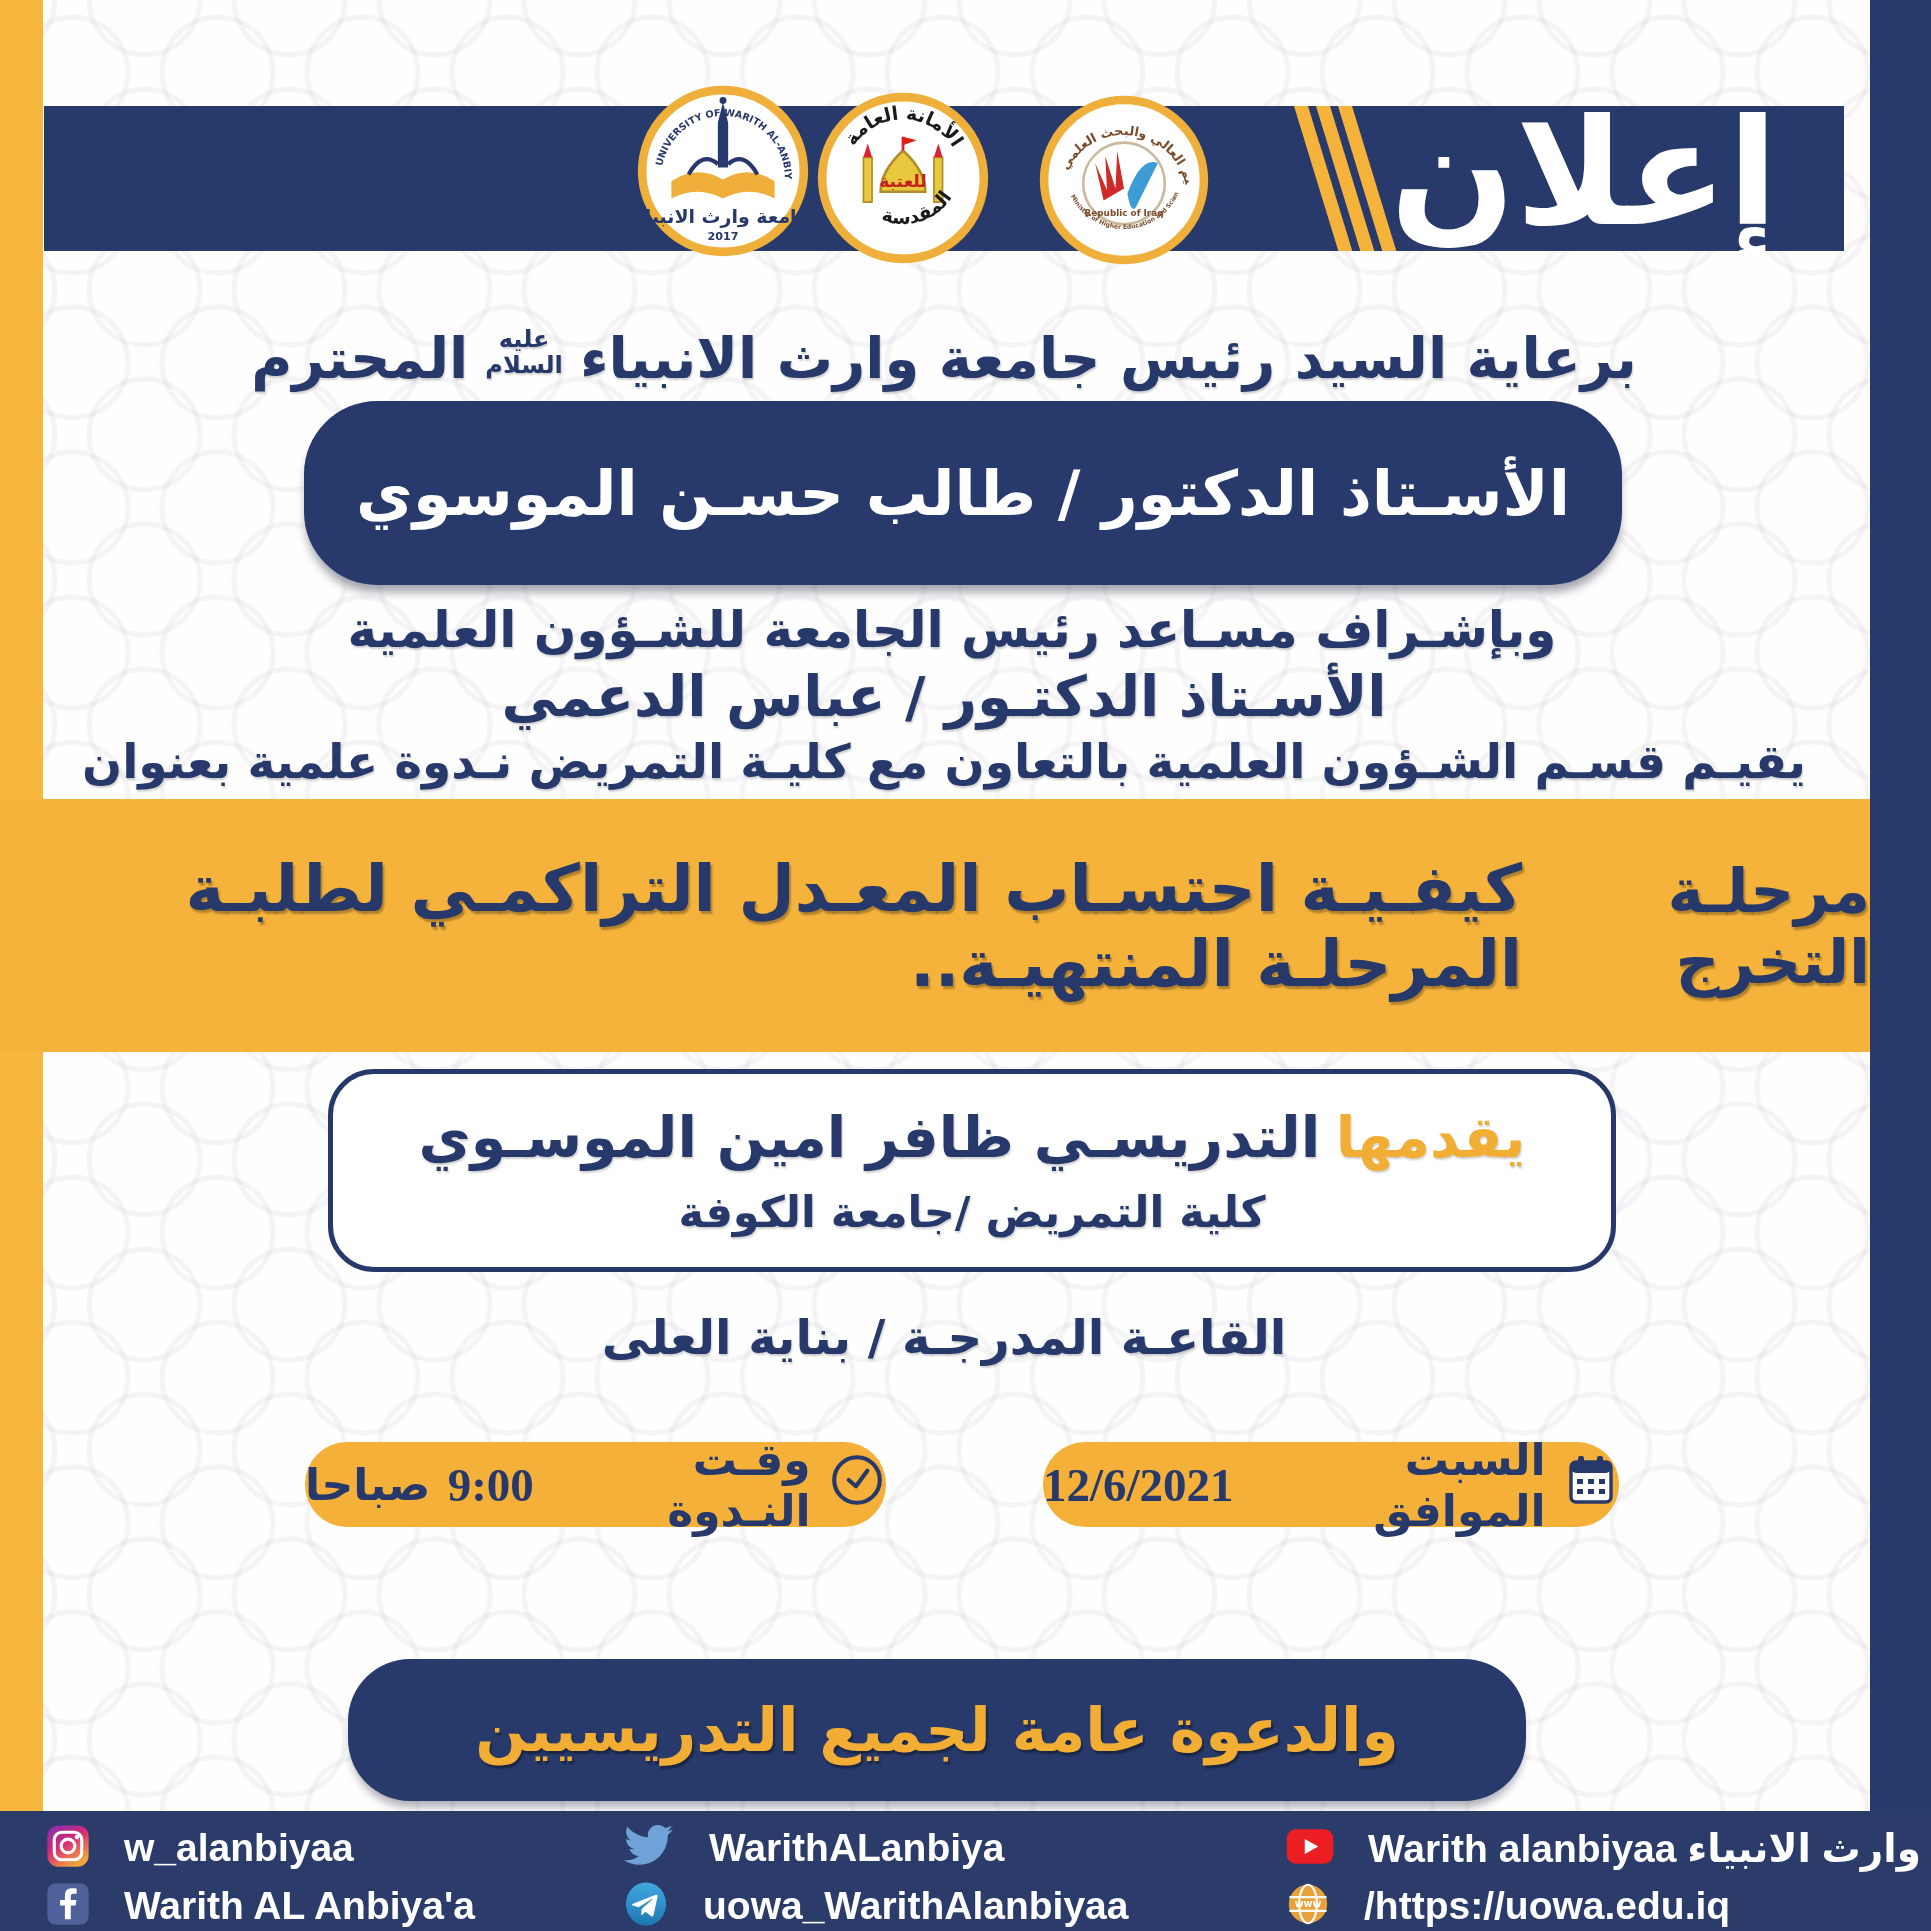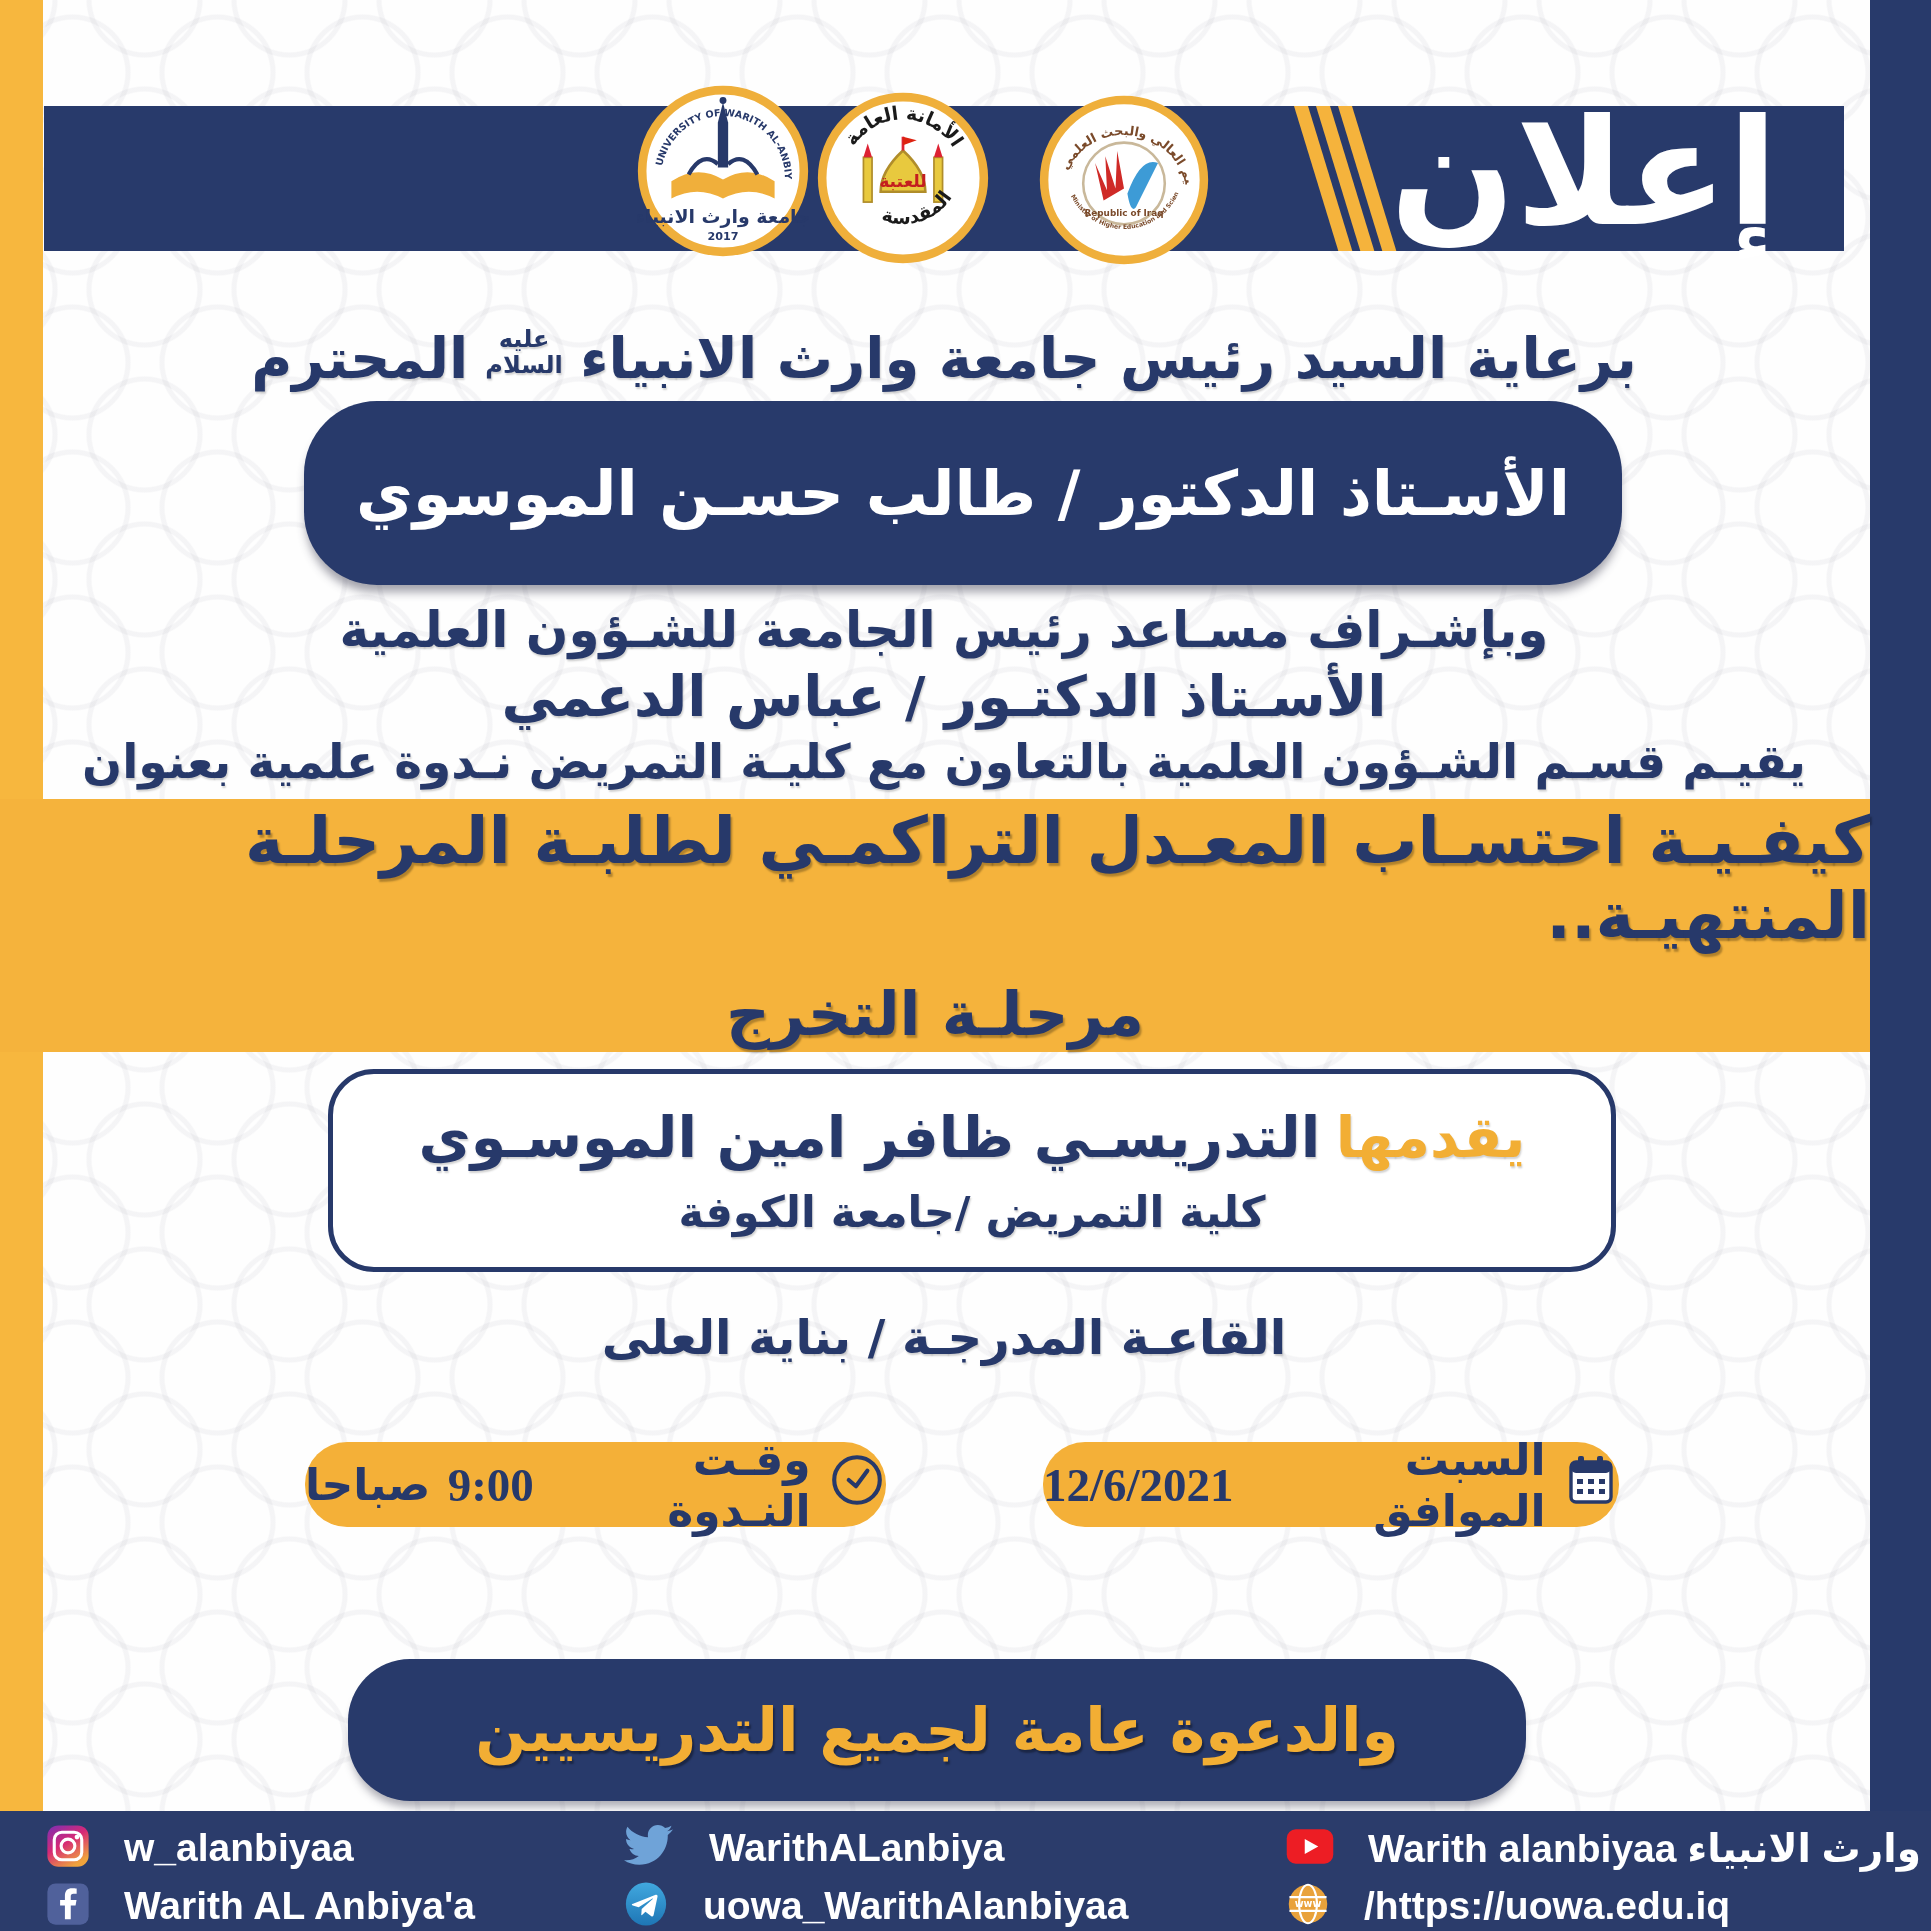--- a/index.html
+++ b/index.html
@@ -25,21 +25,21 @@
   .navy{color:#27396A;}
   .content-line{left:44px;width:1800px;text-align:center;font-weight:bold;}
   .sponsor{top:326px;font-size:56px;display:flex;justify-content:center;align-items:center;gap:15.4px;direction:rtl;text-shadow:1px 1.9px 1.9px rgba(0,0,0,.18);}
   .honorific{font-size:24px;line-height:1.05;width:81px;transform:translateY(-5.8px);}
   .name-pill{left:304px;top:401px;width:1318px;height:184px;background:#283A6B;border-radius:73px;
     box-shadow:0 9.7px 9.7px -2.9px rgba(50,50,70,.45);display:flex;align-items:center;justify-content:center;}
   .name-pill div{color:#fff;font-size:62px;font-weight:bold;direction:rtl;}
   .sup1{top:601px;font-size:50px;text-shadow:1px 1.9px 1.9px rgba(0,0,0,.18);}
   .sup2{top:664px;font-size:56px;text-shadow:1px 1.9px 1.9px rgba(0,0,0,.18);}
   .sup3{top:734px;font-size:47px;text-shadow:1px 1.9px 1.9px rgba(0,0,0,.18);}
-  .title-band{left:0;top:799px;width:1870px;height:253px;background:#F5B33C;display:flex;flex-direction:column;align-items:center;justify-content:center;gap:25px;}
+  .title-band{left:0;top:799px;width:1870px;height:253px;background:#F5B33C;display:flex;align-items:center;justify-content:center;gap:25px;}
   .title-band .t1{font-size:65px;font-weight:bold;direction:rtl;text-shadow:1.9px 2.9px 1.9px rgba(0,0,0,.28);}
   .title-band .t2{font-size:61px;font-weight:bold;direction:rtl;text-shadow:1.9px 2.9px 1.9px rgba(0,0,0,.28);}
   .presenter-box{left:328px;top:1069px;width:1278px;height:193px;border:5.8px solid #27396A;border-radius:46px;background:#fff;
     display:flex;flex-direction:column;align-items:center;justify-content:center;gap:17.4px;}
   .presenter-line{display:flex;direction:rtl;align-items:center;gap:15.4px;font-size:57px;font-weight:bold;text-shadow:1px 1.9px 1.9px rgba(0,0,0,.18);}
   .presenter-prefix{color:#F2AE34;}
   .affiliation{font-size:43px;font-weight:bold;direction:rtl;text-shadow:1px 1.9px 1.9px rgba(0,0,0,.18);}
   .venue{top:1309px;font-size:48px;direction:rtl;text-shadow:1px 1.9px 1.9px rgba(0,0,0,.18);}
   .pill{top:1442px;height:85px;background:#F4B038;border-radius:42px;display:flex;direction:rtl;align-items:center;justify-content:center;gap:17.4px;
     font-size:44px;font-weight:bold;color:#27396A;}
@@ -127,21 +127,21 @@
   <div class="abs content-line sponsor navy">
     <span>برعاية السيد  رئيس جامعة وارث الانبياء</span>
     <span class="honorific">عليه السلام</span>
     <span>المحترم</span>
   </div>
 
   <div class="abs name-pill">
     <div>الأسـتاذ الدكتور / طالب حسـن الموسوي</div>
   </div>
 
-  <div class="abs content-line sup1 navy" style="direction:rtl;">وبإشـراف مسـاعد رئيس الجامعة للشـؤون العلمية</div>
+  <div class="abs content-line sup1 navy" style="direction:rtl;padding-left:8px;">وبإشـراف مسـاعد رئيس الجامعة للشـؤون العلمية</div>
   <div class="abs content-line sup2 navy" style="direction:rtl;">الأسـتاذ الدكتـور / عباس الدعمي</div>
   <div class="abs content-line sup3 navy" style="direction:rtl;">يقيـم قسـم الشـؤون العلمية بالتعاون مع كليـة التمريض نـدوة علمية بعنوان</div>
 
   <div class="abs title-band">
     <div class="t1 navy">كيفـيـة احتسـاب المعـدل التراكمـي لطلبـة المرحلـة المنتهيـة..</div>
     <div class="t2 navy">مرحلـة التخرج</div>
   </div>
 
   <div class="abs presenter-box">
     <div class="presenter-line">

